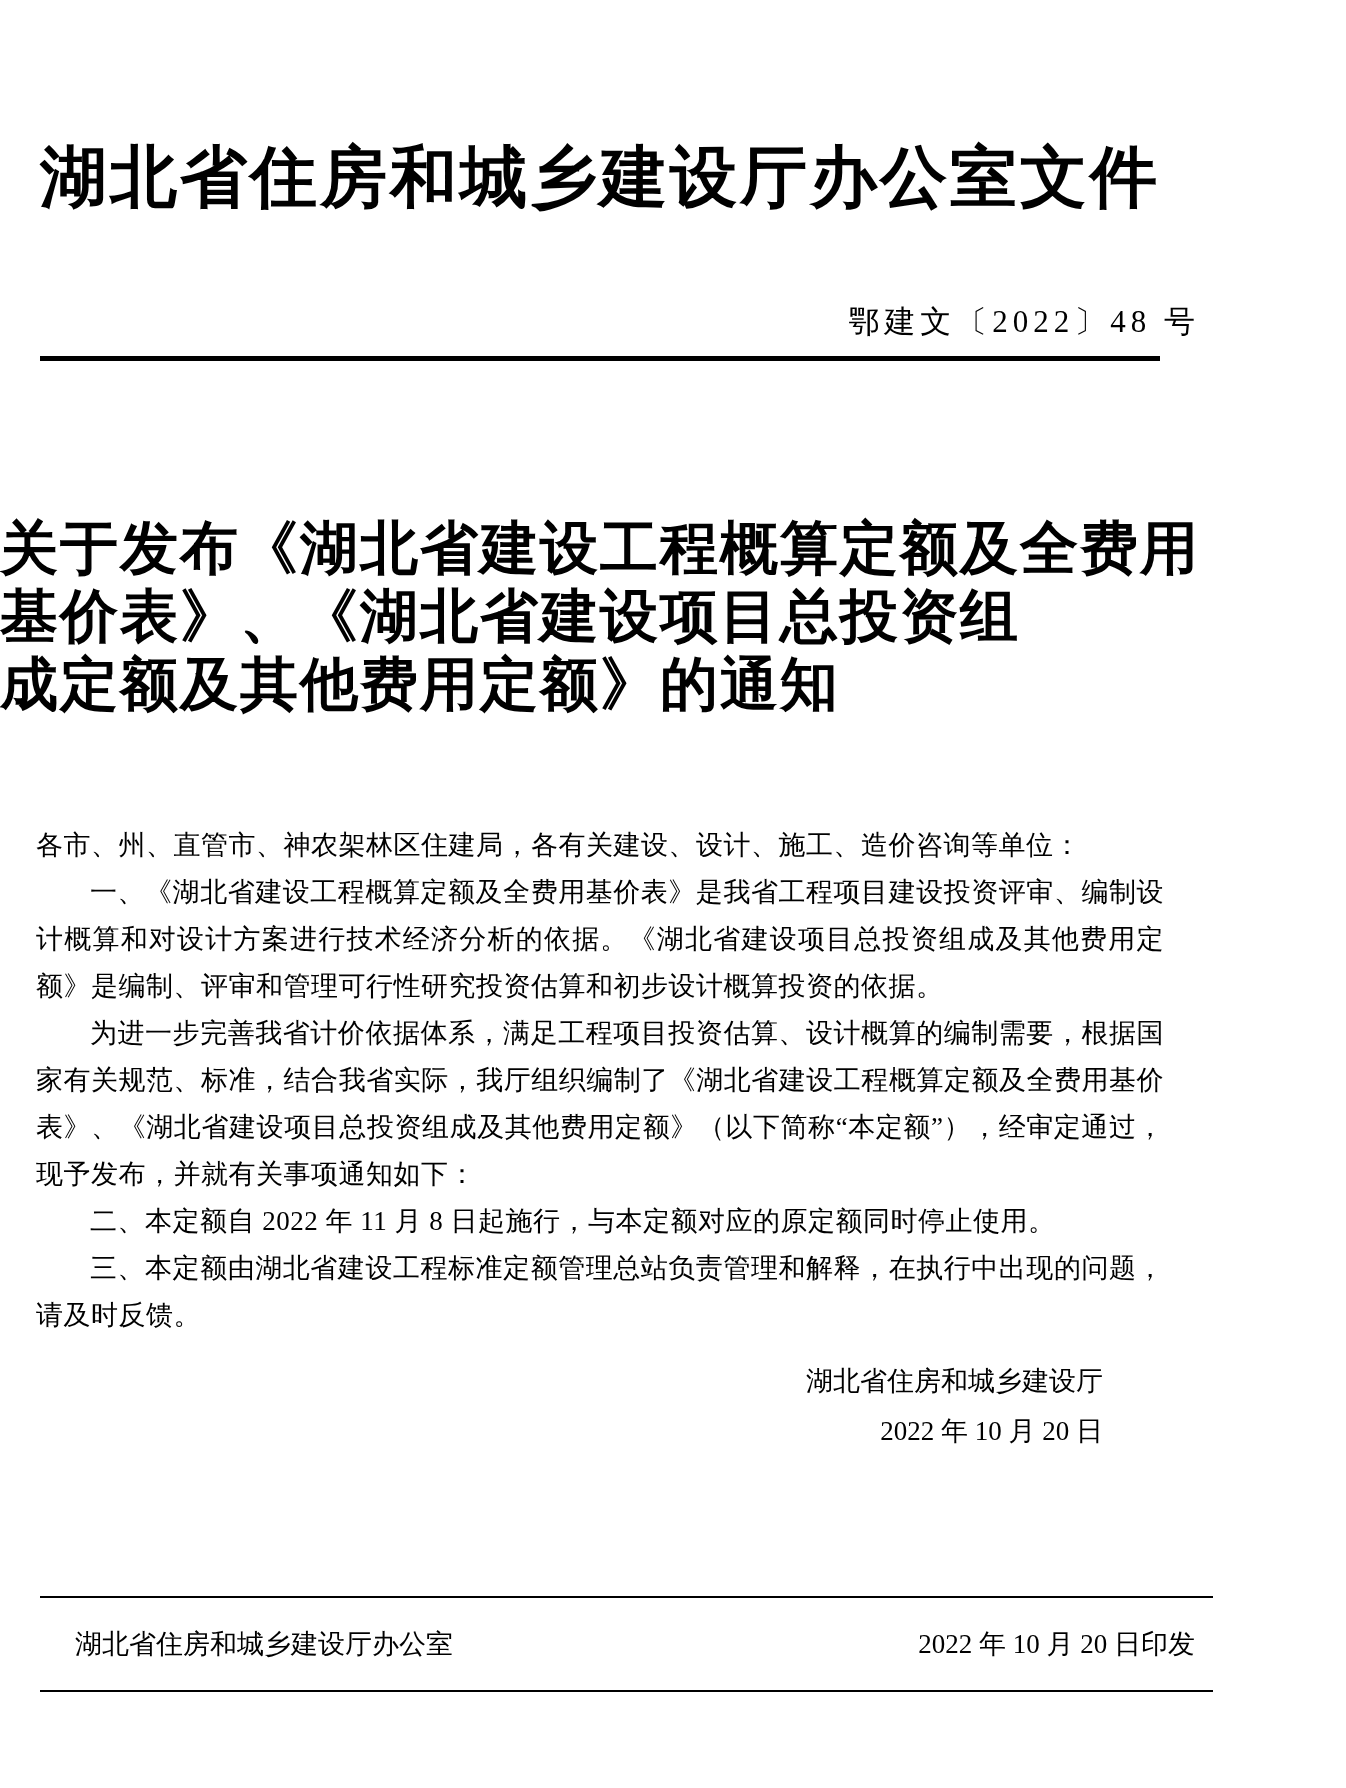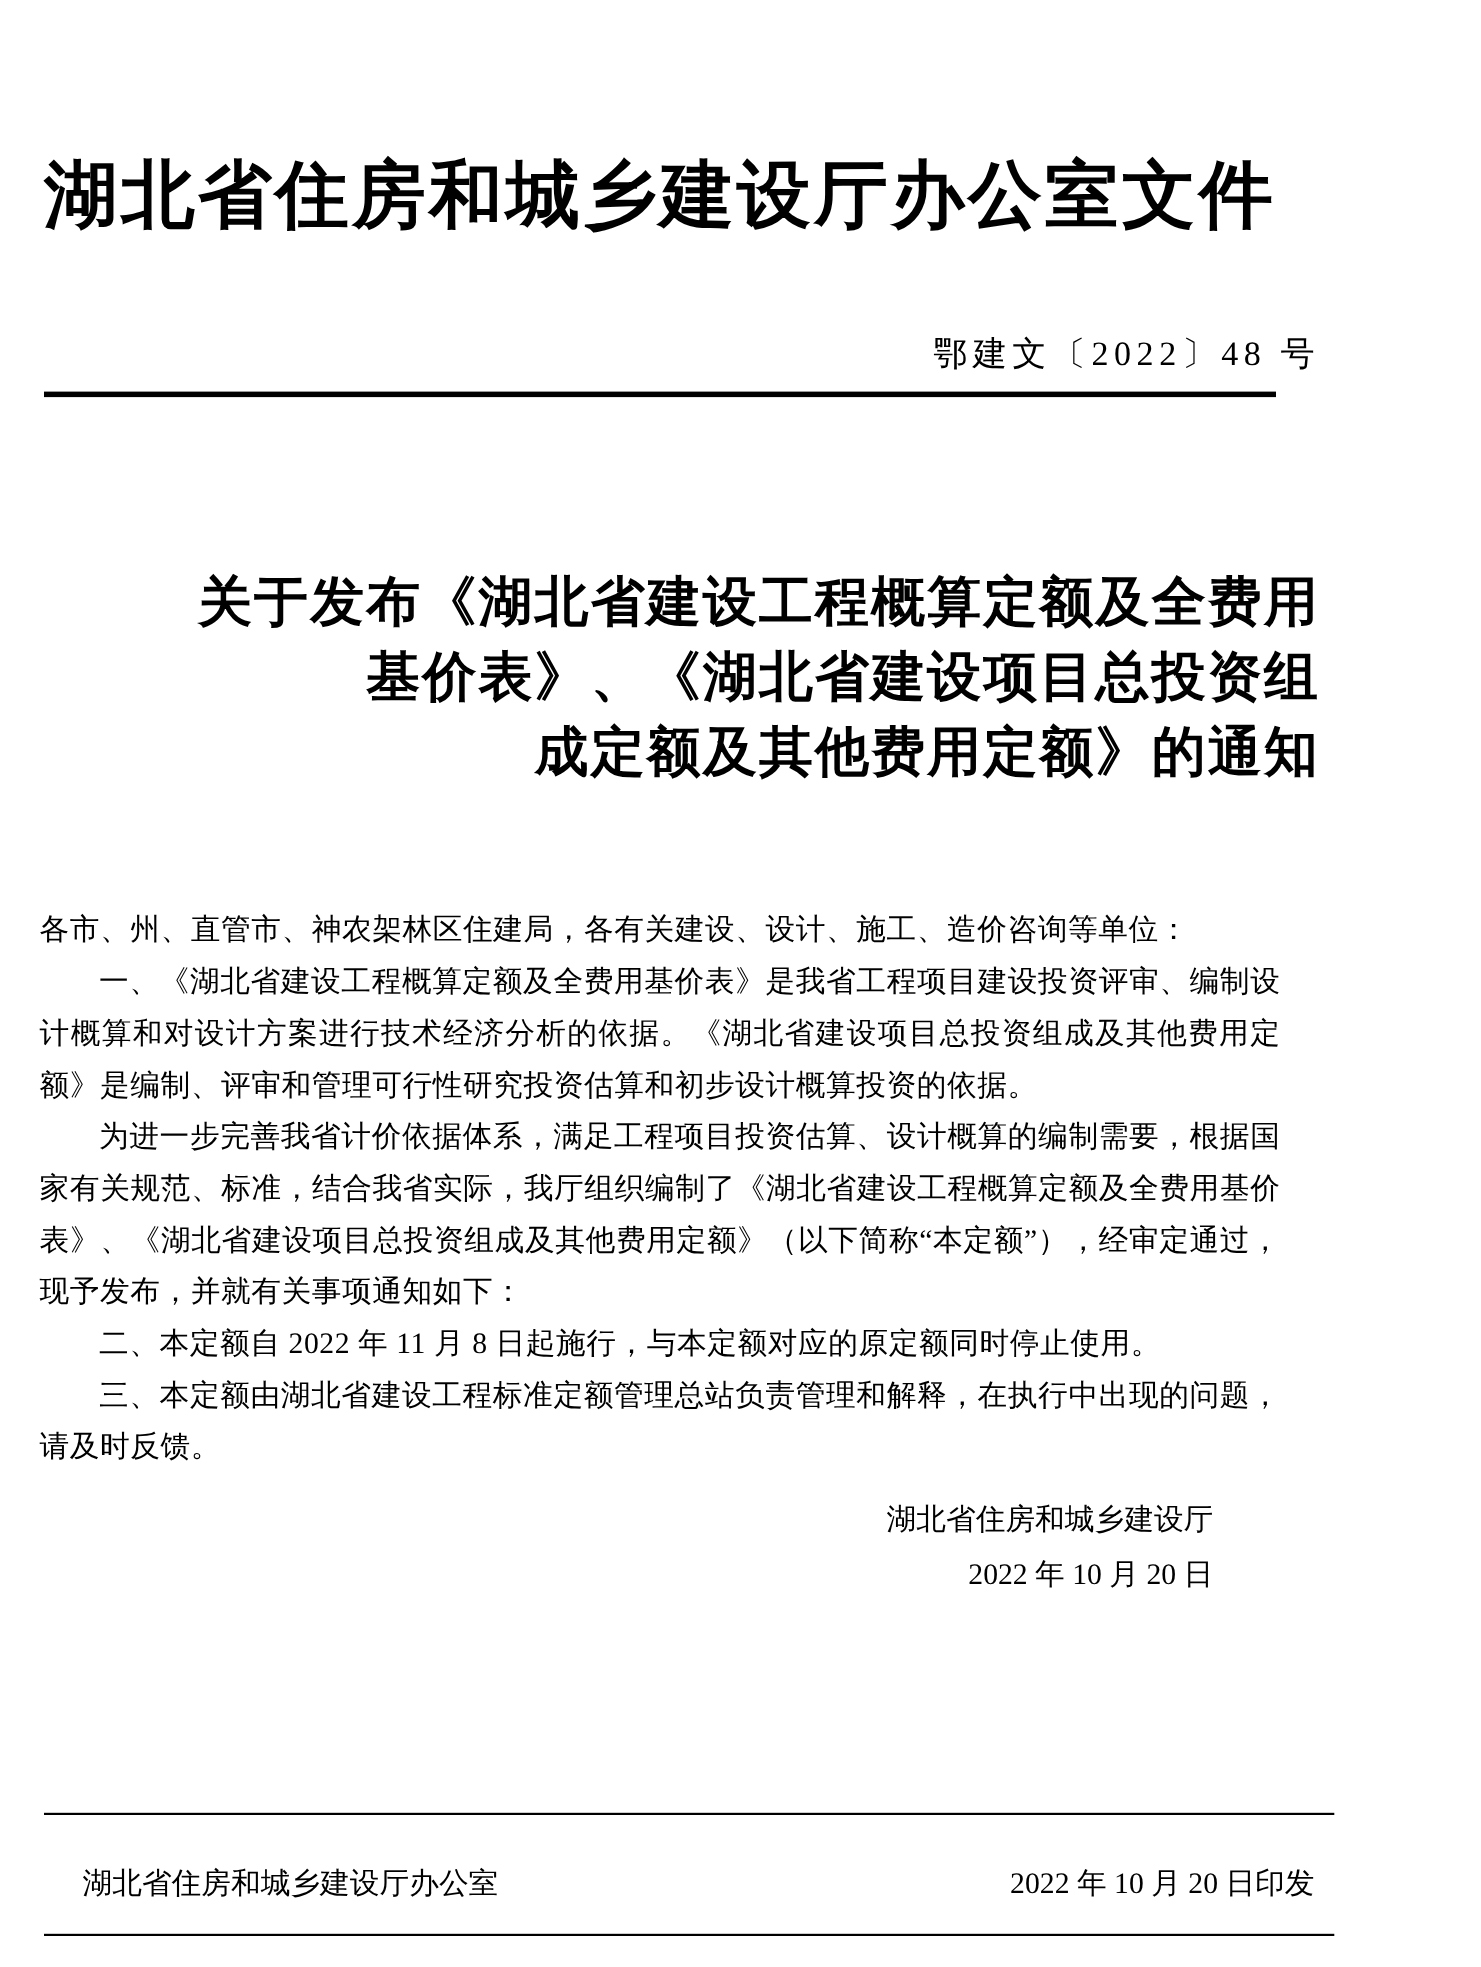--- a/index.html
+++ b/index.html
@@ -52,22 +52,22 @@
     left: 40px;
     width: 1120px;
     height: 5px;
     background: #000000;
   }
   .main-title {
     position: absolute;
     top: 514px;
     left: 0;
     width: 1200px;
-    text-align: right;
-    font-size: 49px;
+    text-align: left;
+    font-size: 58px;
     line-height: 68px;
     font-weight: 900;
     letter-spacing: 2px;
     font-family: "Liberation Sans", "DejaVu Sans", sans-serif;
     white-space: nowrap;
   }
   .body-text {
     position: absolute;
     top: 806px;
     left: 36px;
@@ -90,31 +90,31 @@
     position: absolute;
     top: 1356px;
     right: 97px;
     text-align: right;
     font-size: 27px;
     line-height: 50px;
     white-space: nowrap;
   }
   .footer {
     position: absolute;
-    top: 1648px;
+    top: 1596px;
     left: 40px;
     width: 1120px;
     height: 92px;
     border-top: 2px solid #000000;
     border-bottom: 2px solid #000000;
     box-sizing: content-box;
     display: flex;
     justify-content: space-between;
     align-items: center;
-    padding: 16px 18px 0 35px;
+    padding: 0 18px 0 35px;
     font-size: 27px;
     white-space: nowrap;
   }
 </style>
 </head>
 <body>
 
 <div class="page">
   <div class="content">
 

